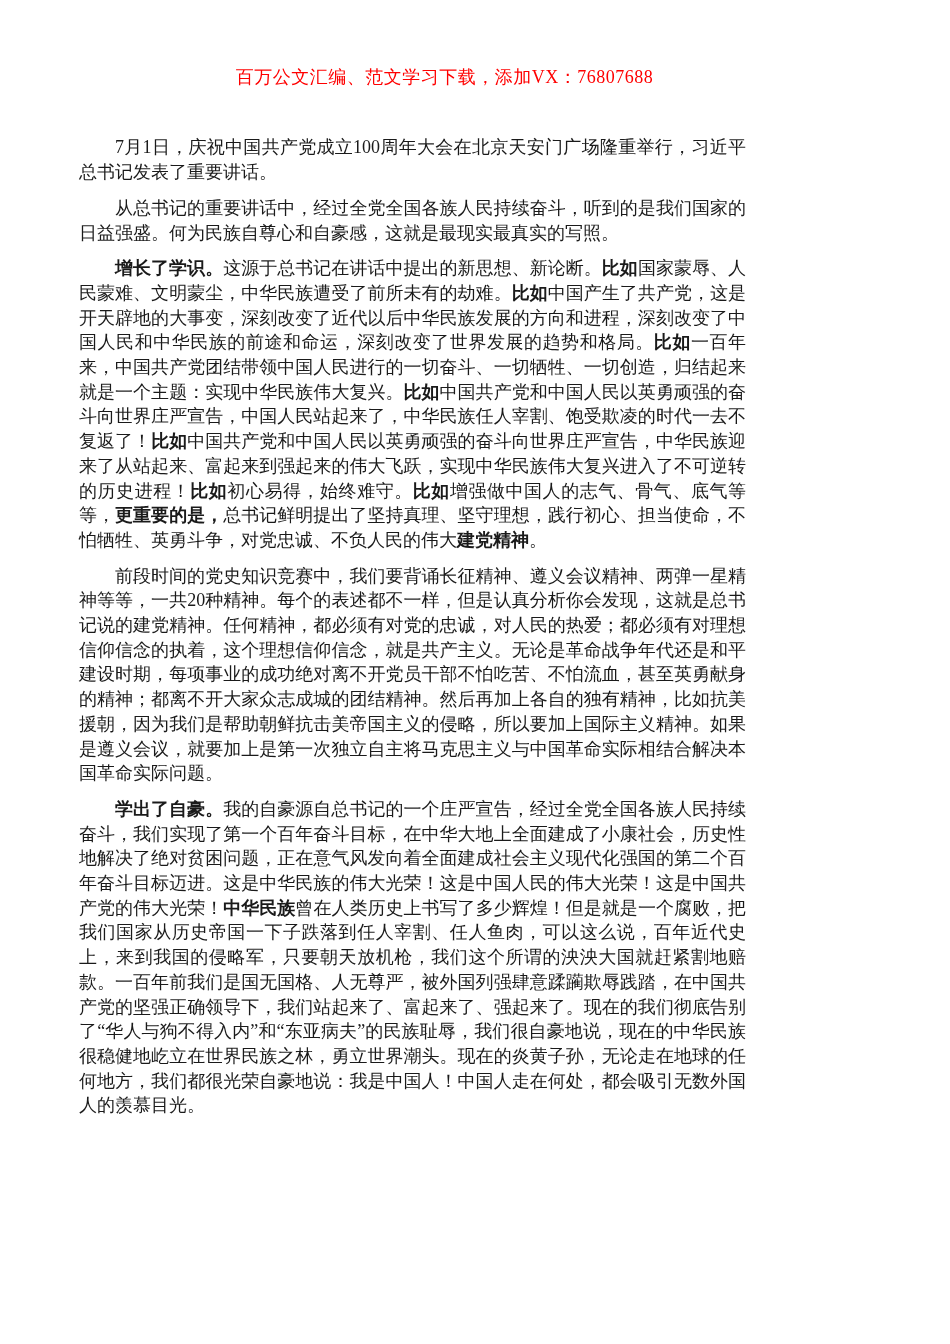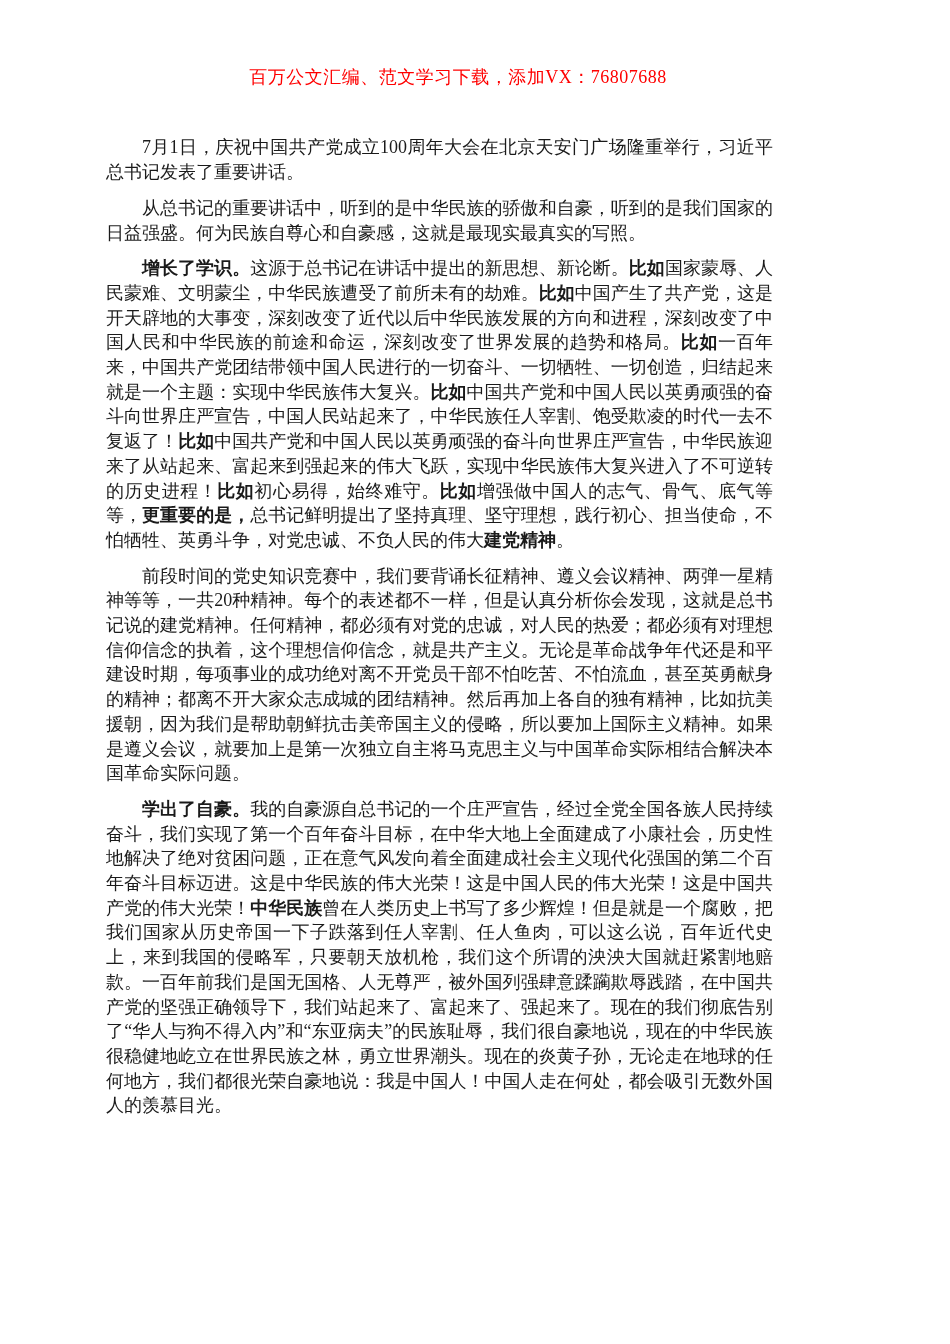--- a/index.html
+++ b/index.html
@@ -11,21 +11,21 @@
     width: 950px;
     height: 1344px;
     font-family: "Liberation Serif", "DejaVu Serif", serif;
     color: #1a1a1a;
     overflow: hidden;
   }
   .page {
     box-sizing: border-box;
     width: 950px;
     height: 1344px;
-    padding: 66px 140px 40px 106px;
+    padding: 66px 140px 40px 79px;
     background: #ffffff;
   }
   .header-notice {
     text-align: center;
     font-size: 18px;
     line-height: 1.3;
     font-weight: 400;
     margin: 0 0 46px 0;
     letter-spacing: 0.5px;
   }
@@ -45,18 +45,18 @@
     font-family: Liberation Serif, serif;
   }
 </style>
 </head>
 <body>
 
 <div class="page">
   <p class="header-notice" style="color: rgb(255, 0, 0);">百万公文汇编、范文学习下载，添加VX：76807688</p>
   <div class="doc-body">
       <p class="para"><span>7月1日，庆祝中国共产党成立100周年大会在北京天安门广场隆重举行，习近平总书记发表了重要讲话。</span></p>
-      <p class="para"><span>从总书记的重要讲话中，听到的是中华民族的骄傲和自豪，听到的是我们国家的日益强盛。何为民族自尊心和自豪感，这就是最现实最真实的写照。</span></p>
+      <p class="para"><span>从总书记的重要讲话中，经过全党全国各族人民持续奋斗，听到的是我们国家的日益强盛。何为民族自尊心和自豪感，这就是最现实最真实的写照。</span></p>
       <p class="para"><b>增长了学识。</b><span>这源于总书记在讲话中提出的新思想、新论断。</span><b>比如</b><span>国家蒙辱、人民蒙难、文明蒙尘，中华民族遭受了前所未有的劫难。</span><b>比如</b><span>中国产生了共产党，这是开天辟地的大事变，深刻改变了近代以后中华民族发展的方向和进程，深刻改变了中国人民和中华民族的前途和命运，深刻改变了世界发展的趋势和格局。</span><b>比如</b><span>一百年来，中国共产党团结带领中国人民进行的一切奋斗、一切牺牲、一切创造，归结起来就是一个主题：实现中华民族伟大复兴。</span><b>比如</b><span>中国共产党和中国人民以英勇顽强的奋斗向世界庄严宣告，中国人民站起来了，中华民族任人宰割、饱受欺凌的时代一去不复返了！</span><b>比如</b><span>中国共产党和中国人民以英勇顽强的奋斗向世界庄严宣告，中华民族迎来了从站起来、富起来到强起来的伟大飞跃，实现中华民族伟大复兴进入了不可逆转的历史进程！</span><b>比如</b><span>初心易得，始终难守。</span><b>比如</b><span>增强做中国人的志气、骨气、底气等等，</span><b>更重要的是，</b><span>总书记鲜明提出了坚持真理、坚守理想，践行初心、担当使命，不怕牺牲、英勇斗争，对党忠诚、不负人民的伟大</span><b>建党精神</b><span>。</span></p>
       <p class="para"><span>前段时间的党史知识竞赛中，我们要背诵长征精神、遵义会议精神、两弹一星精神等等，一共20种精神。每个的表述都不一样，但是认真分析你会发现，这就是总书记说的建党精神。任何精神，都必须有对党的忠诚，对人民的热爱；都必须有对理想信仰信念的执着，这个理想信仰信念，就是共产主义。无论是革命战争年代还是和平建设时期，每项事业的成功绝对离不开党员干部不怕吃苦、不怕流血，甚至英勇献身的精神；都离不开大家众志成城的团结精神。然后再加上各自的独有精神，比如抗美援朝，因为我们是帮助朝鲜抗击美帝国主义的侵略，所以要加上国际主义精神。如果是遵义会议，就要加上是第一次独立自主将马克思主义与中国革命实际相结合解决本国革命实际问题。</span></p>
       <p class="para"><b>学出了自豪。</b><span>我的自豪源自总书记的一个庄严宣告，经过全党全国各族人民持续奋斗，我们实现了第一个百年奋斗目标，在中华大地上全面建成了小康社会，历史性地解决了绝对贫困问题，正在意气风发向着全面建成社会主义现代化强国的第二个百年奋斗目标迈进。这是中华民族的伟大光荣！这是中国人民的伟大光荣！这是中国共产党的伟大光荣！</span><b>中华民族</b><span>曾在人类历史上书写了多少辉煌！但是就是一个腐败，把我们国家从历史帝国一下子跌落到任人宰割、任人鱼肉，可以这么说，百年近代史上，来到我国的侵略军，只要朝天放机枪，我们这个所谓的泱泱大国就赶紧割地赔款。一百年前我们是国无国格、人无尊严，被外国列强肆意蹂躏欺辱践踏，在中国共产党的坚强正确领导下，我们站起来了、富起来了、强起来了。现在的我们彻底告别了“华人与狗不得入内”和“东亚病夫”的民族耻辱，我们很自豪地说，现在的中华民族很稳健地屹立在世界民族之林，勇立世界潮头。现在的炎黄子孙，无论走在地球的任何地方，我们都很光荣自豪地说：我是中国人！中国人走在何处，都会吸引无数外国人的羡慕目光。</span></p>
     </div>
 </div>
 
 </body></html>

